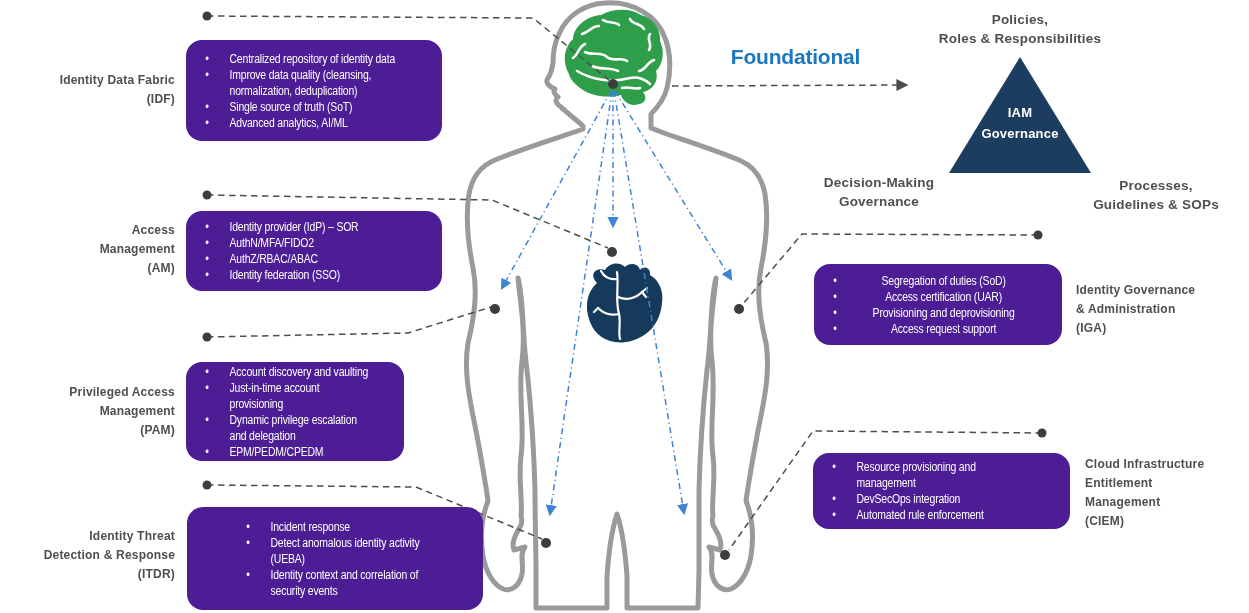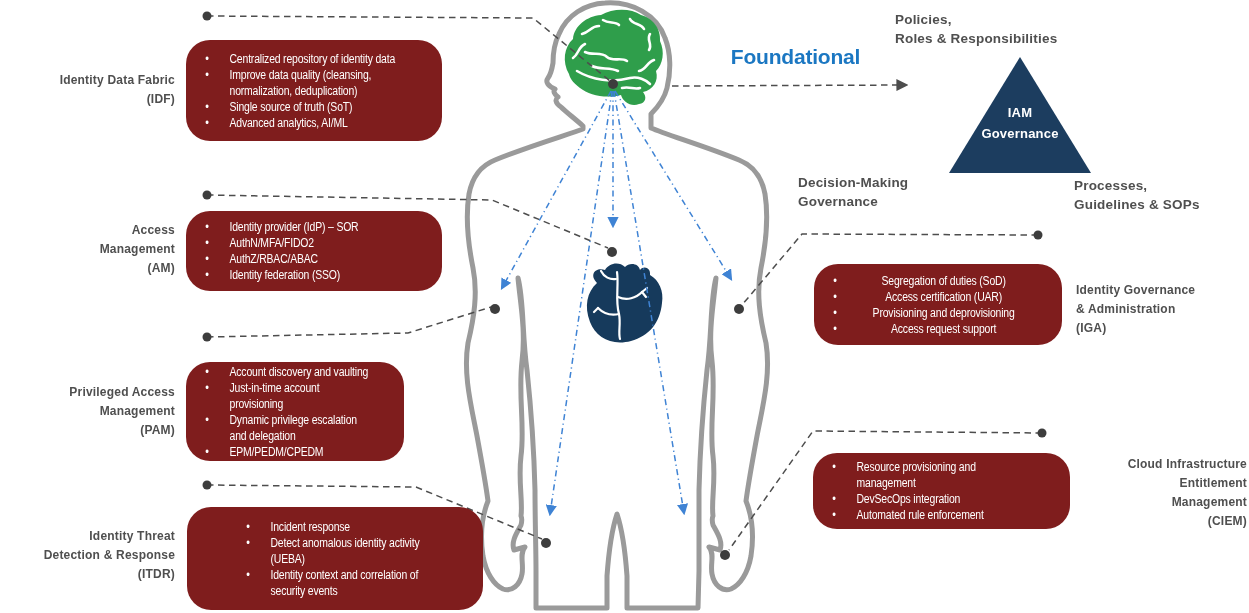--- a/index.html
+++ b/index.html
@@ -2,38 +2,38 @@
 <html><head>
 <meta charset="utf-8">
 <style>
   html,body{margin:0;padding:0;background:#fff;}
   .canvas{
     position:relative;width:1249px;height:613px;background:#ffffff;overflow:hidden;
     font-family:"Liberation Sans",sans-serif;
   }
   .gfx{position:absolute;left:0;top:0;width:1249px;height:613px;}
   .panel{
-    position:absolute;background:#7f1d1d;border-radius:24px;
+    position:absolute;background:#4c1d95;border-radius:16px;
     display:flex;align-items:center;color:#ffffff;z-index:3;
   }
   .panel ul{
     margin:0;list-style:none;padding:0 0 0 50px;
     font-size:12px;line-height:16px;letter-spacing:-0.2px;
     transform:scaleX(0.87);transform-origin:0 50%;
   }
   .panel li{position:relative;}
   .panel li::before{content:"\2022";position:absolute;left:-28px;top:0;font-size:12px;}
   .side-label{
     position:absolute;font-size:12px;font-weight:bold;color:#4f4f4f;
     line-height:19px;white-space:pre-line;letter-spacing:0.2px;z-index:3;
   }
   .right-align{text-align:right;}
   .gov-label{
     position:absolute;font-size:13.5px;font-weight:bold;color:#4f4f4f;
-    line-height:19px;white-space:pre-line;letter-spacing:0.2px;z-index:3;
+    line-height:19px;white-space:pre-line;text-align:center;letter-spacing:0.2px;z-index:3;
   }
   .tri-label{
     position:absolute;font-size:13px;font-weight:bold;color:#ffffff;
     line-height:21px;white-space:pre-line;text-align:center;z-index:4;letter-spacing:0.2px;
   }
   .foundational{
     position:absolute;font-size:21px;font-weight:bold;color:#1b77c2;
     text-align:center;z-index:3;letter-spacing:-0.2px;
   }
 </style>
@@ -206,21 +206,21 @@
   <div class="side-label right-align" style="left:0;width:175px;top:383px;">Privileged Access
 Management
 (PAM)</div>
   <div class="side-label right-align" style="left:0;width:175px;top:527px;">Identity Threat
 Detection &amp; Response
 (ITDR)</div>
 
   <div class="side-label" style="left:1076px;width:170px;top:281px;">Identity Governance
 &amp; Administration
 (IGA)</div>
-  <div class="side-label" style="left:1085px;width:162px;top:455px;text-align:right;">Cloud Infrastructure
+  <div class="side-label" style="left:1085px;width:162px;top:455px;">Cloud Infrastructure
 Entitlement
 Management
 (CIEM)</div>
 
   <div class="panel" style="left:186px;top:40px;width:256px;height:101px;">
     <ul style="width:232px;">
         <li>Centralized repository of identity data</li>
         <li>Improve data quality (cleansing, normalization, deduplication)</li>
         <li>Single source of truth (SoT)</li>
         <li>Advanced analytics, AI/ML</li>

